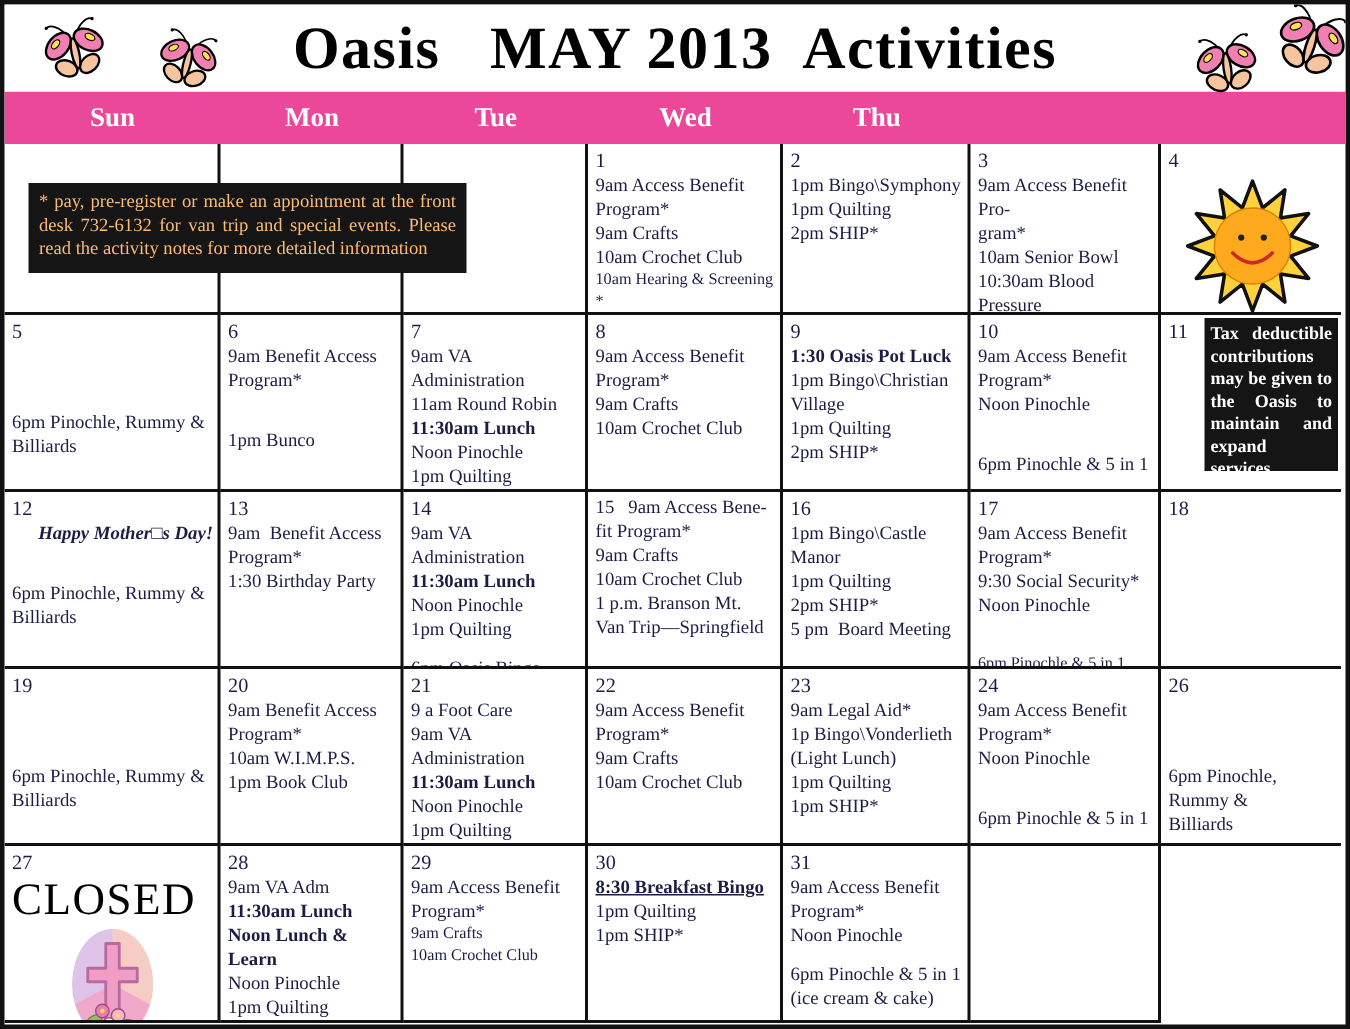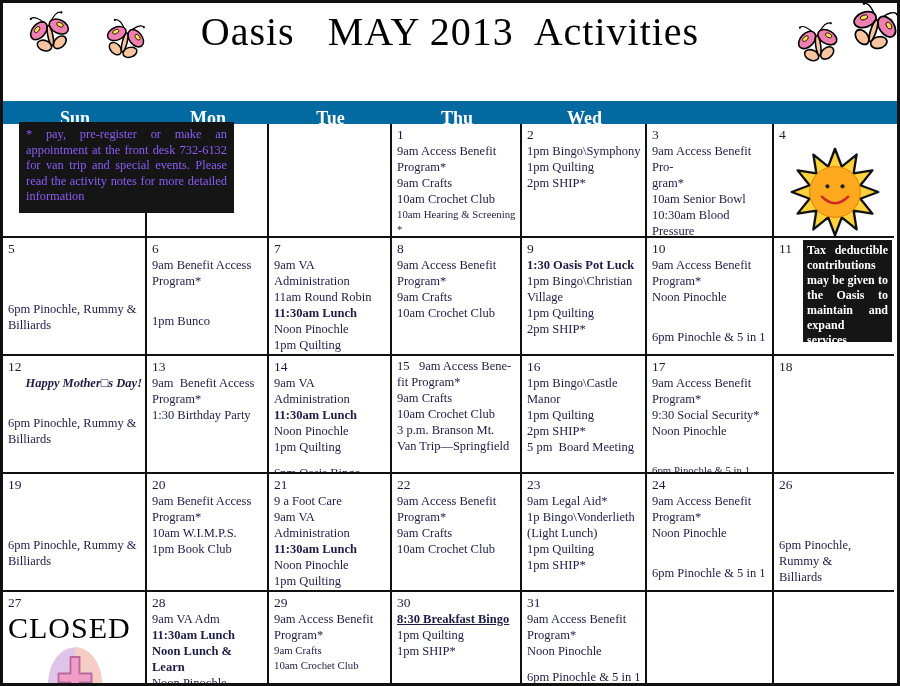--- a/index.html
+++ b/index.html
@@ -1,44 +1,44 @@
 <!DOCTYPE html>
 <html><head>
 <meta charset="utf-8">
 <style>
   * { margin:0; padding:0; box-sizing:border-box; }
   body { background:#888; font-family:"Liberation Serif","DejaVu Serif",serif; }
   .page { width:900px; height:686px; background:#fff; border:3px solid #111; position:relative; overflow:hidden; }
 
   
-  .title-bar { height:58px; position:relative; background:#fff; }
+  .title-bar { height:58px; position:relative; background:#fff;font-weight:bold; }
   .title-text { text-align:center; font-size:40px; color:#000; line-height:58px; white-space:pre; letter-spacing:1px; }
   .bfly { position:absolute; }
 
   
-  .dow-row { height:23px; background:#0369a1; display:grid; grid-template-columns:144px 122px 123px 130px 125px 127px 120px;margin-top:40px; }
+  .dow-row { height:35px; background:#ec4899; display:grid; grid-template-columns:144px 122px 123px 130px 125px 127px 120px; }
   .dow { color:#fff; font-weight:bold; font-size:18px; text-align:center; line-height:34px; }
 
   
   .grid { display:grid; grid-template-columns:144px 122px 123px 130px 125px 127px 120px; grid-template-rows:114px 118px 118px 118px 118px; }
   .cell { border-right:2px solid #111; border-bottom:2px solid #111; padding:2px 3px 0 5px; overflow:hidden; position:relative; color:#1c1c45; }
   .cell:nth-child(7n) { border-right:none; }
   .daynum { font-size:13.5px; display:block; line-height:17px; }
   .line { font-size:12.5px; line-height:16px; white-space:pre-wrap; }
   .line.b { font-weight:bold; }
   .line.i { font-style:italic;text-align:right; }
   .line.u { text-decoration:underline; }
   .line.sm { font-size:10.8px; line-height:14.5px; }
   .line.g1 { margin-top:10px; }
   .line.g2 { margin-top:24px; }
   .line.g3 { margin-top:44px; }
   .line.closed { font-size:30px; line-height:32px; color:#000; text-align:left; letter-spacing:1px; margin-top:1px; }
 
   
-  .notice-box { position:absolute; left:16px; top:119px; width:215px; background:#151515; color:#8b5cf6; font-size:12.4px; line-height:15.6px; padding:5px 7px 8px 7px; text-align:justify; z-index:3; }
+  .notice-box { position:absolute; left:16px; top:119px; width:292px; background:#151515; color:#fdba74; font-size:12.4px; line-height:15.6px; padding:5px 7px 8px 7px; text-align:justify; z-index:3; }
   .tax-box { position:absolute; top:2px; right:2px; width:89px; height:102px; background:#151515; color:#fff; font-size:12px; line-height:15px; padding:3px 4px; text-align:justify; font-weight:bold; }
 
   .clip { display:block; margin:2px auto 0 auto; }
 </style>
 </head>
 <body>
 
 <div class="page">
 
   <div class="title-bar">
@@ -66,22 +66,22 @@
     <svg class="bfly" style="left:843px;top:-2px;transform:rotate(18deg)" width="56" height="56" viewBox="0 0 64 64">
         <use href="#bfly-shape"></use>
       </svg>
     <div class="title-text">Oasis   MAY 2013  Activities</div>
   </div>
 
   <div class="dow-row">
     <div class="dow">Sun</div>
     <div class="dow">Mon</div>
     <div class="dow">Tue</div>
+    <div class="dow">Wed</div>
     <div class="dow">Thu</div>
-    <div class="dow">Wed</div>
     <div class="dow"></div>
   </div>
 
   <div class="grid">
       <div class="cell"></div>
       <div class="cell"></div>
       <div class="cell"></div>
       <div class="cell">
         <span class="daynum">1</span>
         <div class="line">9am Access Benefit</div>
@@ -177,21 +177,21 @@
         <div class="line b">11:30am Lunch</div>
         <div class="line">Noon Pinochle</div>
         <div class="line">1pm Quilting</div>
         <div class="line g1">6pm Oasis Bingo</div>
       </div>
       <div class="cell">
         <div class="line">15   9am Access Bene-</div>
         <div class="line">fit Program*</div>
         <div class="line">9am Crafts</div>
         <div class="line">10am Crochet Club</div>
-        <div class="line">3 p.m. Branson Mt.</div>
+        <div class="line">1 p.m. Branson Mt.</div>
         <div class="line">Van Trip—Springfield</div>
       </div>
       <div class="cell">
         <span class="daynum">16</span>
         <div class="line">1pm Bingo\Castle</div>
         <div class="line">Manor</div>
         <div class="line">1pm Quilting</div>
         <div class="line">2pm SHIP*</div>
         <div class="line">5 pm  Board Meeting</div>
       </div>

